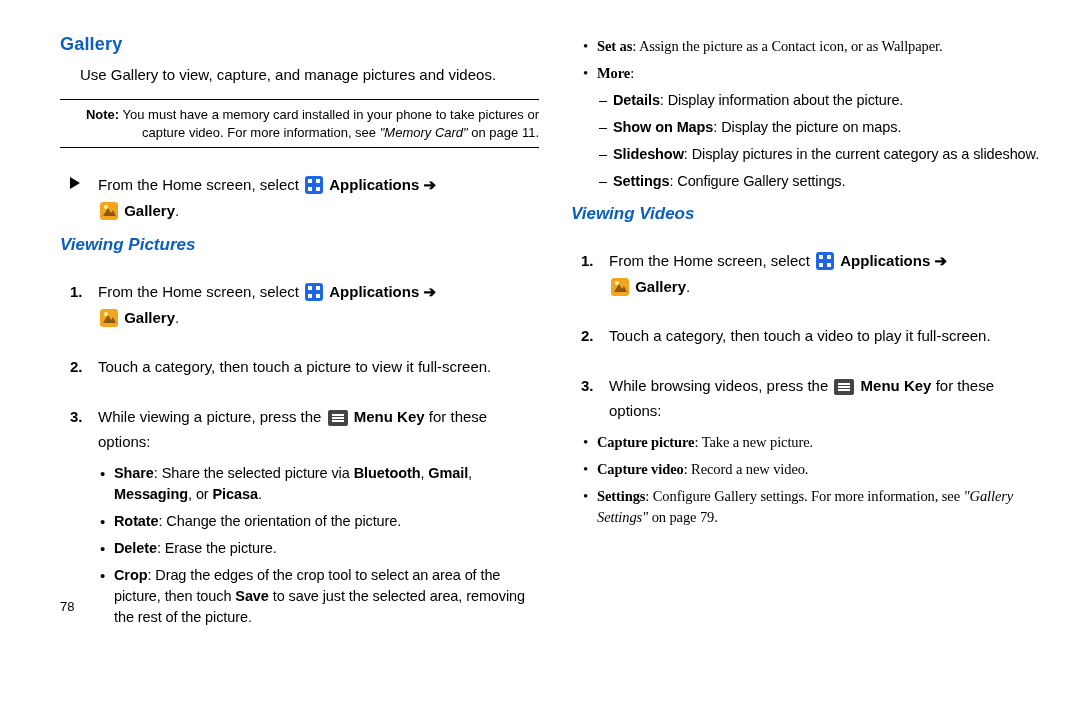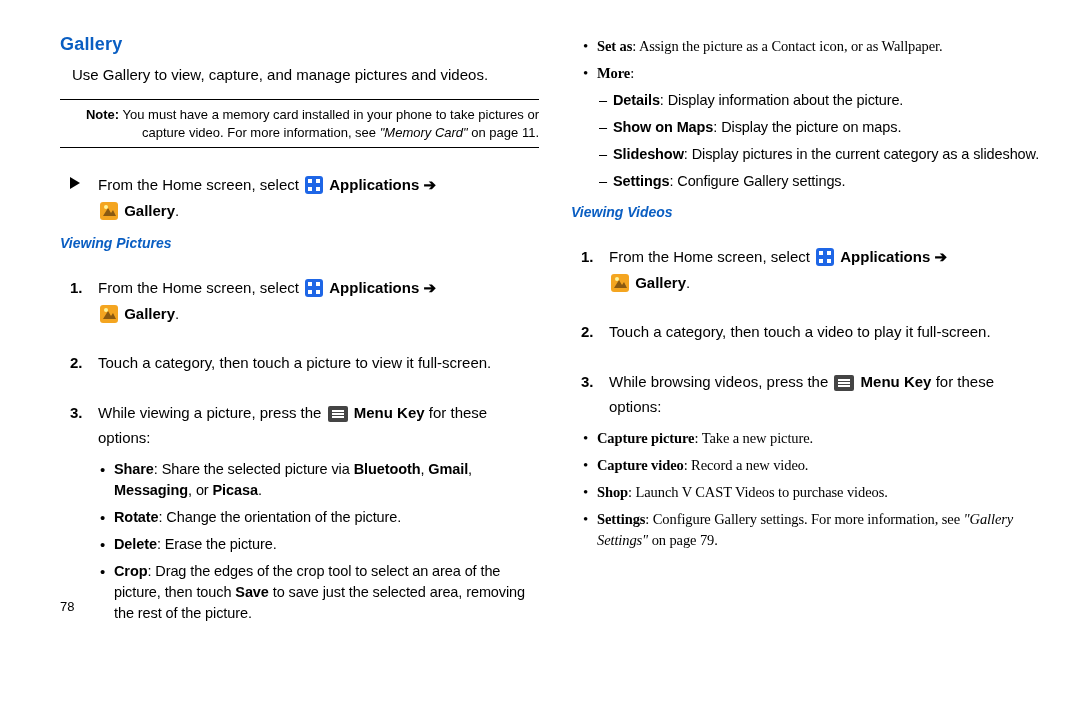--- a/index.html
+++ b/index.html
@@ -30,21 +30,21 @@
     min-width: 0;
   }
   h2.section {
     color: #0a5ec2;
     font-weight: 800;
     font-size: 18px;
     margin: 4px 0 10px 0;
     letter-spacing: 0.2px;
   }
   .intro {
-    margin: 6px 0 14px 12px;
+    margin: 6px 0 14px 20px;
     line-height: 1.35;
   }
   .noteblock {
     border-top: 1px solid #000;
     border-bottom: 1px solid #000;
     padding: 6px 0 6px 0;
     margin: 0 0 8px 0;
     font-size: 13px;
     line-height: 1.35;
     text-align: right;
@@ -74,21 +74,21 @@
     position: absolute;
     left: 10px;
     top: 0;
     font-weight: 700;
   }
   .subhead {
     color: #0a5ec2;
     font-style: italic;
     font-weight: 700;
     margin: 12px 0 4px 0;
-    font-size: 14px;
+    font-size: 17px;
   }
   ul.bullets {
     list-style: none;
     padding: 0;
     margin: 4px 0 0 0;
   }
   ul.bullets > li {
     position: relative;
     padding-left: 54px;
     line-height: 1.45;
@@ -325,23 +325,20 @@
     </div>
 
     <ul class="bullets tight">
       <li>
         <span class="b">Capture picture</span><span>: Take a new picture.</span>
       </li>
       <li>
         <span class="b">Capture video</span><span>: Record a new video.</span>
       </li>
       <li>
-        <span class="b">Shop</span><span>: Launch V CAST Videos to purchase videos.</span>
-      </li>
-      <li>
         <span class="b">Settings</span><span>: Configure Gallery settings. For more information, see </span><span class="xref">"Gallery Settings"</span><span> on page 79.</span>
       </li>
     </ul>
 
   </div>
 
 </div>
 
 <div class="pgnum">78</div>
 </div>

